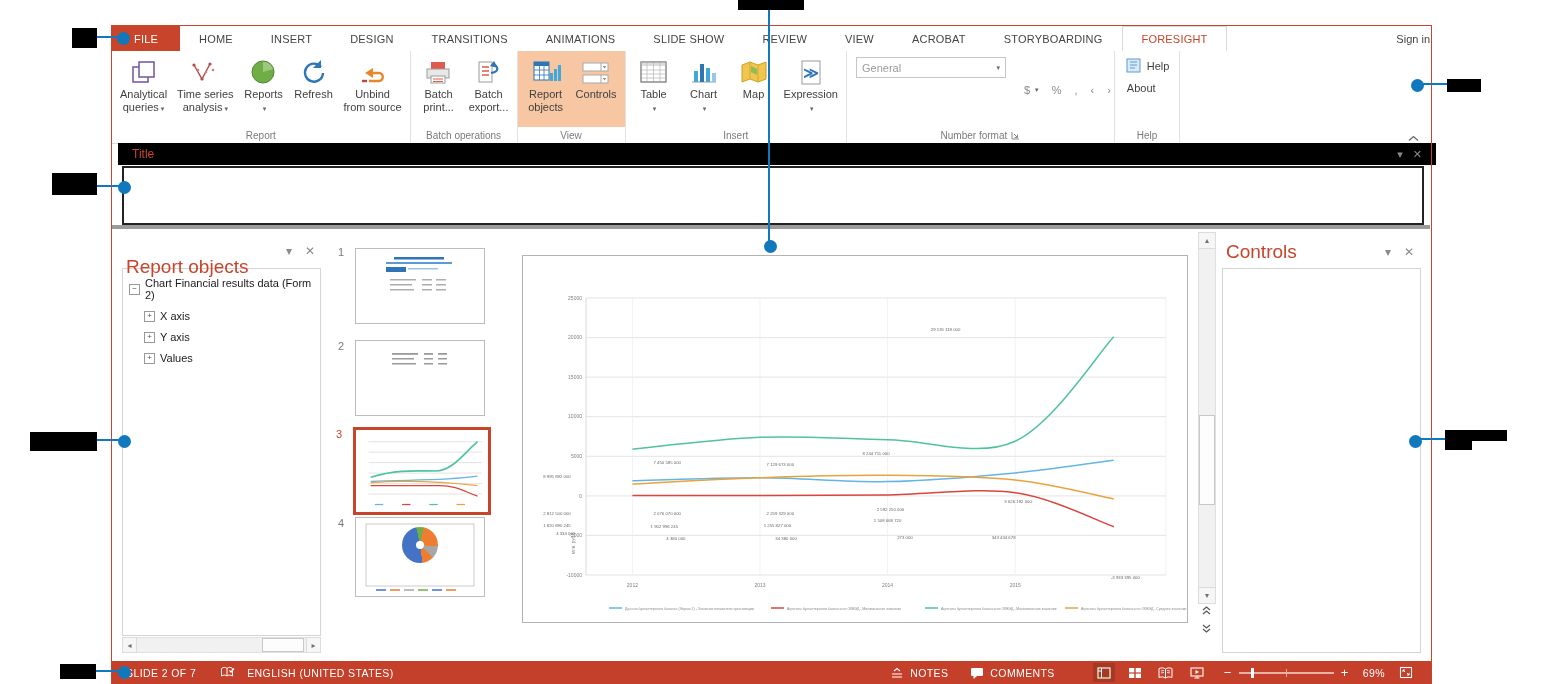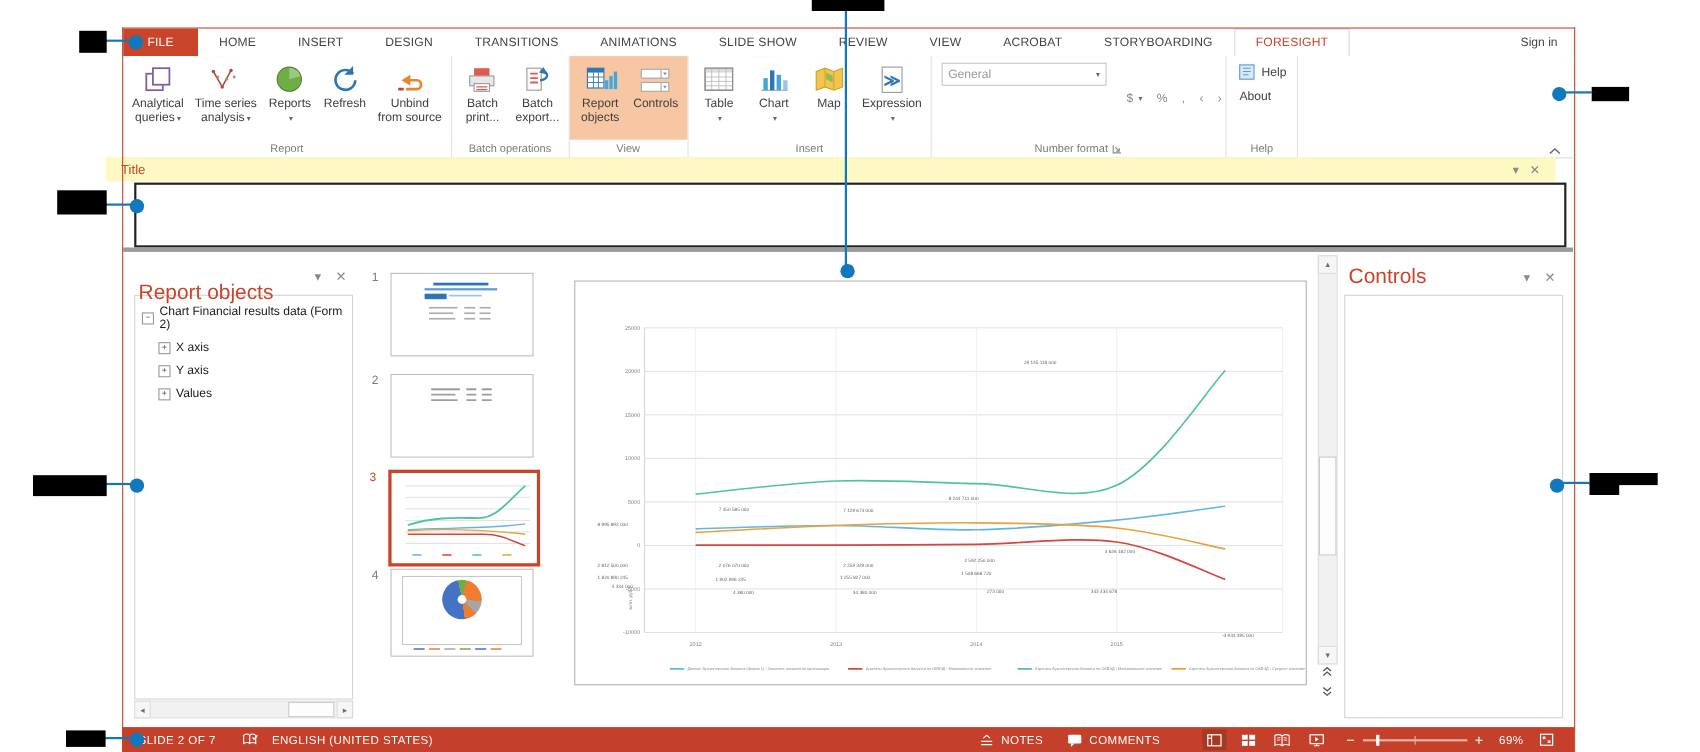--- a/index.html
+++ b/index.html
@@ -6,38 +6,38 @@
   #canvas{position:relative;width:1545px;height:684px;background:#fff;overflow:hidden;
     font-family:"Liberation Sans",sans-serif;-webkit-font-smoothing:antialiased;}
   .abs{position:absolute;}
   
   #win-frame{left:111px;top:25px;width:1319px;height:659px;border-left:1px solid #c8442a;border-right:1px solid #c8442a;border-top:1px solid #c8442a;pointer-events:none;z-index:40;}
   
   #tabrow{left:112px;top:26px;width:1318px;height:25px;display:flex;align-items:stretch;background:#fff;border-bottom:1px solid #d9d9d9;z-index:2;}
   .tab{display:flex;align-items:center;padding:0 19px;font-size:11px;color:#444;letter-spacing:.2px;cursor:default;}
   .tab.file{background:#c8442a;color:#fff;padding:0 22px;}
   .tab.active{background:#fff;color:#c8442a;border:1px solid #d9d9d9;border-bottom:1px solid #fff;margin-bottom:-1px;}
-  #sign-in{margin-left:auto;padding-right:14px;display:flex;align-items:center;font-size:11px;color:#444;}
+  #sign-in{margin-left:auto;display:flex;align-items:center;font-size:11px;color:#444;}
   
   #ribbon{left:112px;top:51px;width:1318px;height:92px;background:#fff;border-bottom:1px solid #d9d9d9;display:flex;align-items:stretch;z-index:2;}
   .rgroup{display:flex;flex-direction:column;border-right:1px solid #e2e2e2;}
   .rgroup .btns{flex:1;display:flex;align-items:flex-start;padding:2px 3px 0 3px;}
   .rgroup .glabel{height:16px;font-size:10px;color:#7a7a7a;text-align:center;display:flex;align-items:center;justify-content:center;gap:4px;padding:0 8px;}
   .bigbtn{display:flex;flex-direction:column;align-items:center;padding:3px 5px 0 5px;min-width:40px;}
   .bigbtn .bicon{height:32px;display:flex;align-items:center;justify-content:center;}
   .bigbtn .blabel{font-size:11px;color:#3f3f3f;text-align:center;line-height:1.18;white-space:nowrap;}
   .peach{background:#f7c7a3;}
   .drop{font-size:7px;color:#666;margin-left:2px;}
   
   .combo{width:138px;height:19px;border:1px solid #c6c6c6;display:flex;align-items:center;font-size:11px;color:#9a9a9a;padding:0 5px;justify-content:space-between;margin:4px 6px 3px 6px;background:#fff;}
   .symrow{display:flex;align-items:center;gap:13px;font-size:11px;color:#8a8a8a;padding-left:12px;}
   
   #collapse-ribbon{left:1408px;top:128px;z-index:3;}
   
-  #title-header{left:96px;top:143px;width:1318px;height:22px;display:flex;align-items:center;background:#fef9c3;z-index:2;}
+  #title-header{left:118px;top:143px;width:1318px;height:22px;display:flex;align-items:center;background:#000000;z-index:2;}
   #title-label{font-size:12px;color:#c8452b;margin-left:14px;}
   .panehdr-icons{margin-left:auto;display:flex;gap:10px;margin-right:14px;color:#8a8a8a;font-size:11px;align-items:center;}
   #title-box{left:122px;top:166px;width:1298px;height:55px;border:2px solid #222;background:#fff;z-index:2;}
   #title-shadow{left:112px;top:225px;width:1318px;height:4px;background:#9b9b9b;z-index:2;}
   
   .pane-title{font-size:19px;color:#c8452b;z-index:3;}
   .pane-box{border:1px solid #d4d4d4;background:#fff;z-index:2;}
   
   .tree{font-size:11px;color:#1a1a1a;padding:8px 6px;}
   .tnode{display:flex;align-items:center;gap:5px;margin-bottom:9px;}

